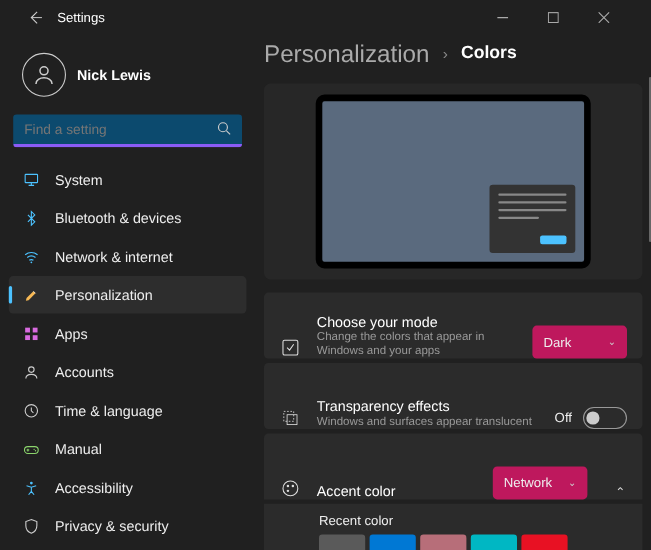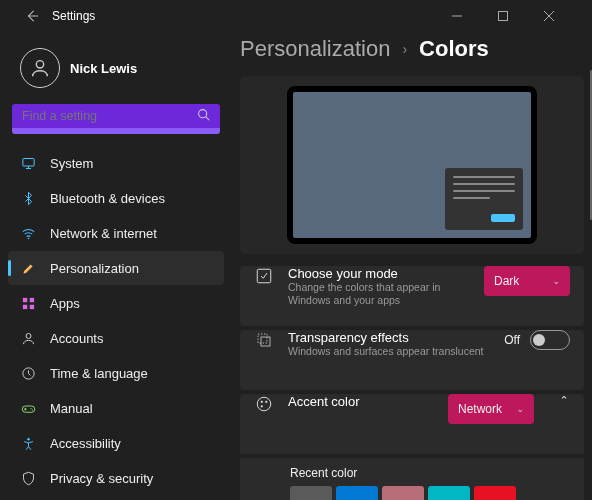--- a/index.html
+++ b/index.html
@@ -9,41 +9,41 @@
   .title-text { font-size: 12px; color: #fff; margin-left: 8px; }
   .win-controls { margin-left: auto; display: flex; gap: 0; }
   .win-btn { width: 46px; height: 32px; display:flex; align-items:center; justify-content:center; color:#aaa; font-size:10px; }
   .app { display: flex; position: absolute; top: 32px; left: 0; right: 0; bottom: 0; }
   .sidebar { width: 232px; padding: 6px 4px 0 4px; display:flex; flex-direction:column; }
   .user-row { display:flex; align-items:center; gap:10px; padding: 10px 12px 16px 16px; }
   .avatar { width:40px; height:40px; border:1.5px solid #ccc; border-radius:50%; display:flex; align-items:center; justify-content:center; color:#ccc; }
   .avatar svg { width:22px; height:22px; }
   .user-name { font-size: 13px; font-weight: 600; }
   .search-wrap { margin: 0 8px 12px 8px; }
-  .search { background:#6d28d9; border:none; border-bottom:6px solid #8b5cf6; border-radius:3px; height:30px; width:100%; display:flex; align-items:center; padding:0 10px; }
+  .search { background:#0c4a6e; border:none; border-bottom:3px solid #8b5cf6; border-radius:3px; height:30px; width:100%; display:flex; align-items:center; padding:0 10px; }
   .search input { flex:1; background:transparent; border:none; outline:none; color:#ccc; font-size:12.5px; }
   .search .icon { color:#ccc; font-size:12px; }
   .nav { display:flex; flex-direction:column; gap:1px; padding: 0 4px; }
   .nav-item { display:flex; align-items:center; gap:14px; height:34px; padding: 0 12px; border-radius:4px; font-size:13px; color:#eee; position:relative; }
   .nav-item.sel { background:#2d2d2d; }
   .nav-item.sel::before { content:""; position:absolute; left:0; top:9px; bottom:9px; width:3px; background:#4cc2ff; border-radius:2px; }
   .nav-item .icon { width:16px; height:16px; display:flex; align-items:center; justify-content:center; font-size:14px; }
   .content { flex:1; padding: 4px 6px 0 8px; display:flex; flex-direction:column; overflow:hidden; position:relative; }
   .header-path { display:flex; align-items:center; gap:12px; margin-bottom: 14px; }
   .crumb-parent { font-size:22px; color:#aaa; font-weight:400; }
   .crumb-sep { color:#888; font-size:14px; }
-  .crumb-current { font-size:22px; font-weight:600; color:#fff; }
+  .crumb-current { font-size:16px; font-weight:600; color:#fff; }
   .preview-outer { background:#272727; border-radius:6px; padding: 10px; margin-right:2px; display:flex; justify-content:center; }
   .preview-monitor { width:250px; height:158px; border:6px solid #000; border-radius:8px; background:#5a6a7e; position:relative; overflow:hidden; }
   .preview-window { position:absolute; bottom:8px; right:8px; width:78px; height:62px; background:#333; border-radius:3px; padding:8px 8px 0 8px; }
   .pw-line { height:2px; background:#888; margin-bottom:5px; border-radius:1px; }
   .pw-line.short { width:60%; }
   .pw-btn { position:absolute; bottom:8px; right:8px; width:24px; height:8px; border-radius:2px; background:#4cc2ff; }
   .settings-list { margin-top:12px; display:flex; flex-direction:column; gap:4px; padding-right:2px; }
-  .setting-item { background:#2b2b2b; border-radius:4px; height:60px; display:flex; align-items:flex-start; padding: 0 14px; gap:14px; }
+  .setting-item { background:#2b2b2b; border-radius:4px; height:60px; display:flex; align-items:flex-end; padding: 0 14px; gap:14px; }
   .setting-item.expanded-header { border-bottom-left-radius:0; border-bottom-right-radius:0; margin-bottom:0; }
   .setting-item .icon { width:20px; height:20px; color:#ddd; display:flex;align-items:center;justify-content:center;}
   .setting-text { flex:1; }
   .setting-title { font-size:13px; color:#fff; }
   .setting-sub { font-size:10.5px; color:#999; line-height:1.25; }
   .dropdown { background:#be185d; border-radius:4px; height:30px; min-width:86px; display:flex; align-items:center; justify-content:space-between; padding:0 10px; font-size:12px; color:#eee; }
   .dd-chev { font-size:9px; color:#ccc; margin-left:10px; }
   .toggle-wrap { display:flex; align-items:center; gap:10px; }
   .toggle-state { font-size:12px; color:#eee; }
   .toggle { width:40px; height:20px; border-radius:10px; border:1px solid #999; display:flex; align-items:center; padding:2px; }

